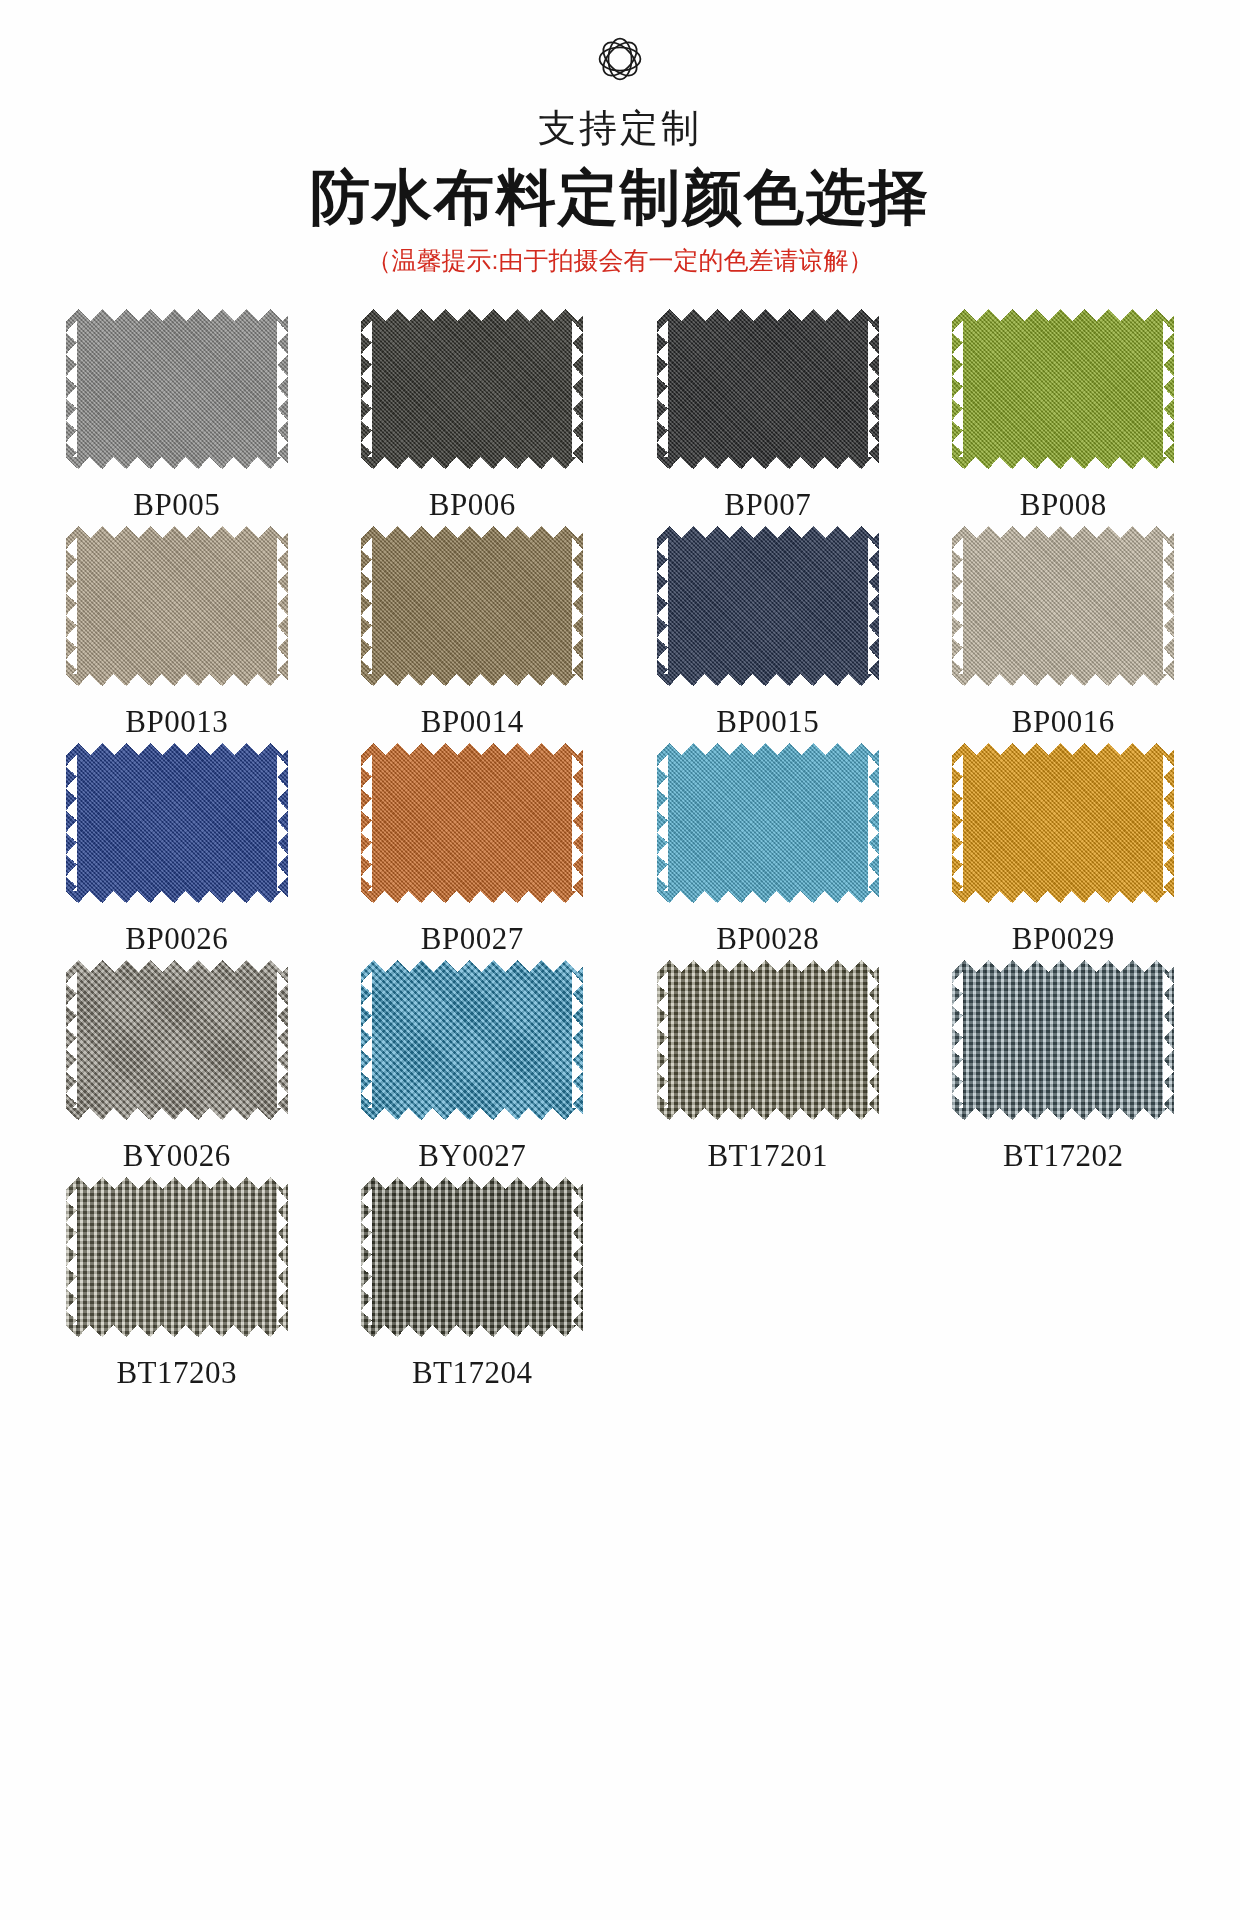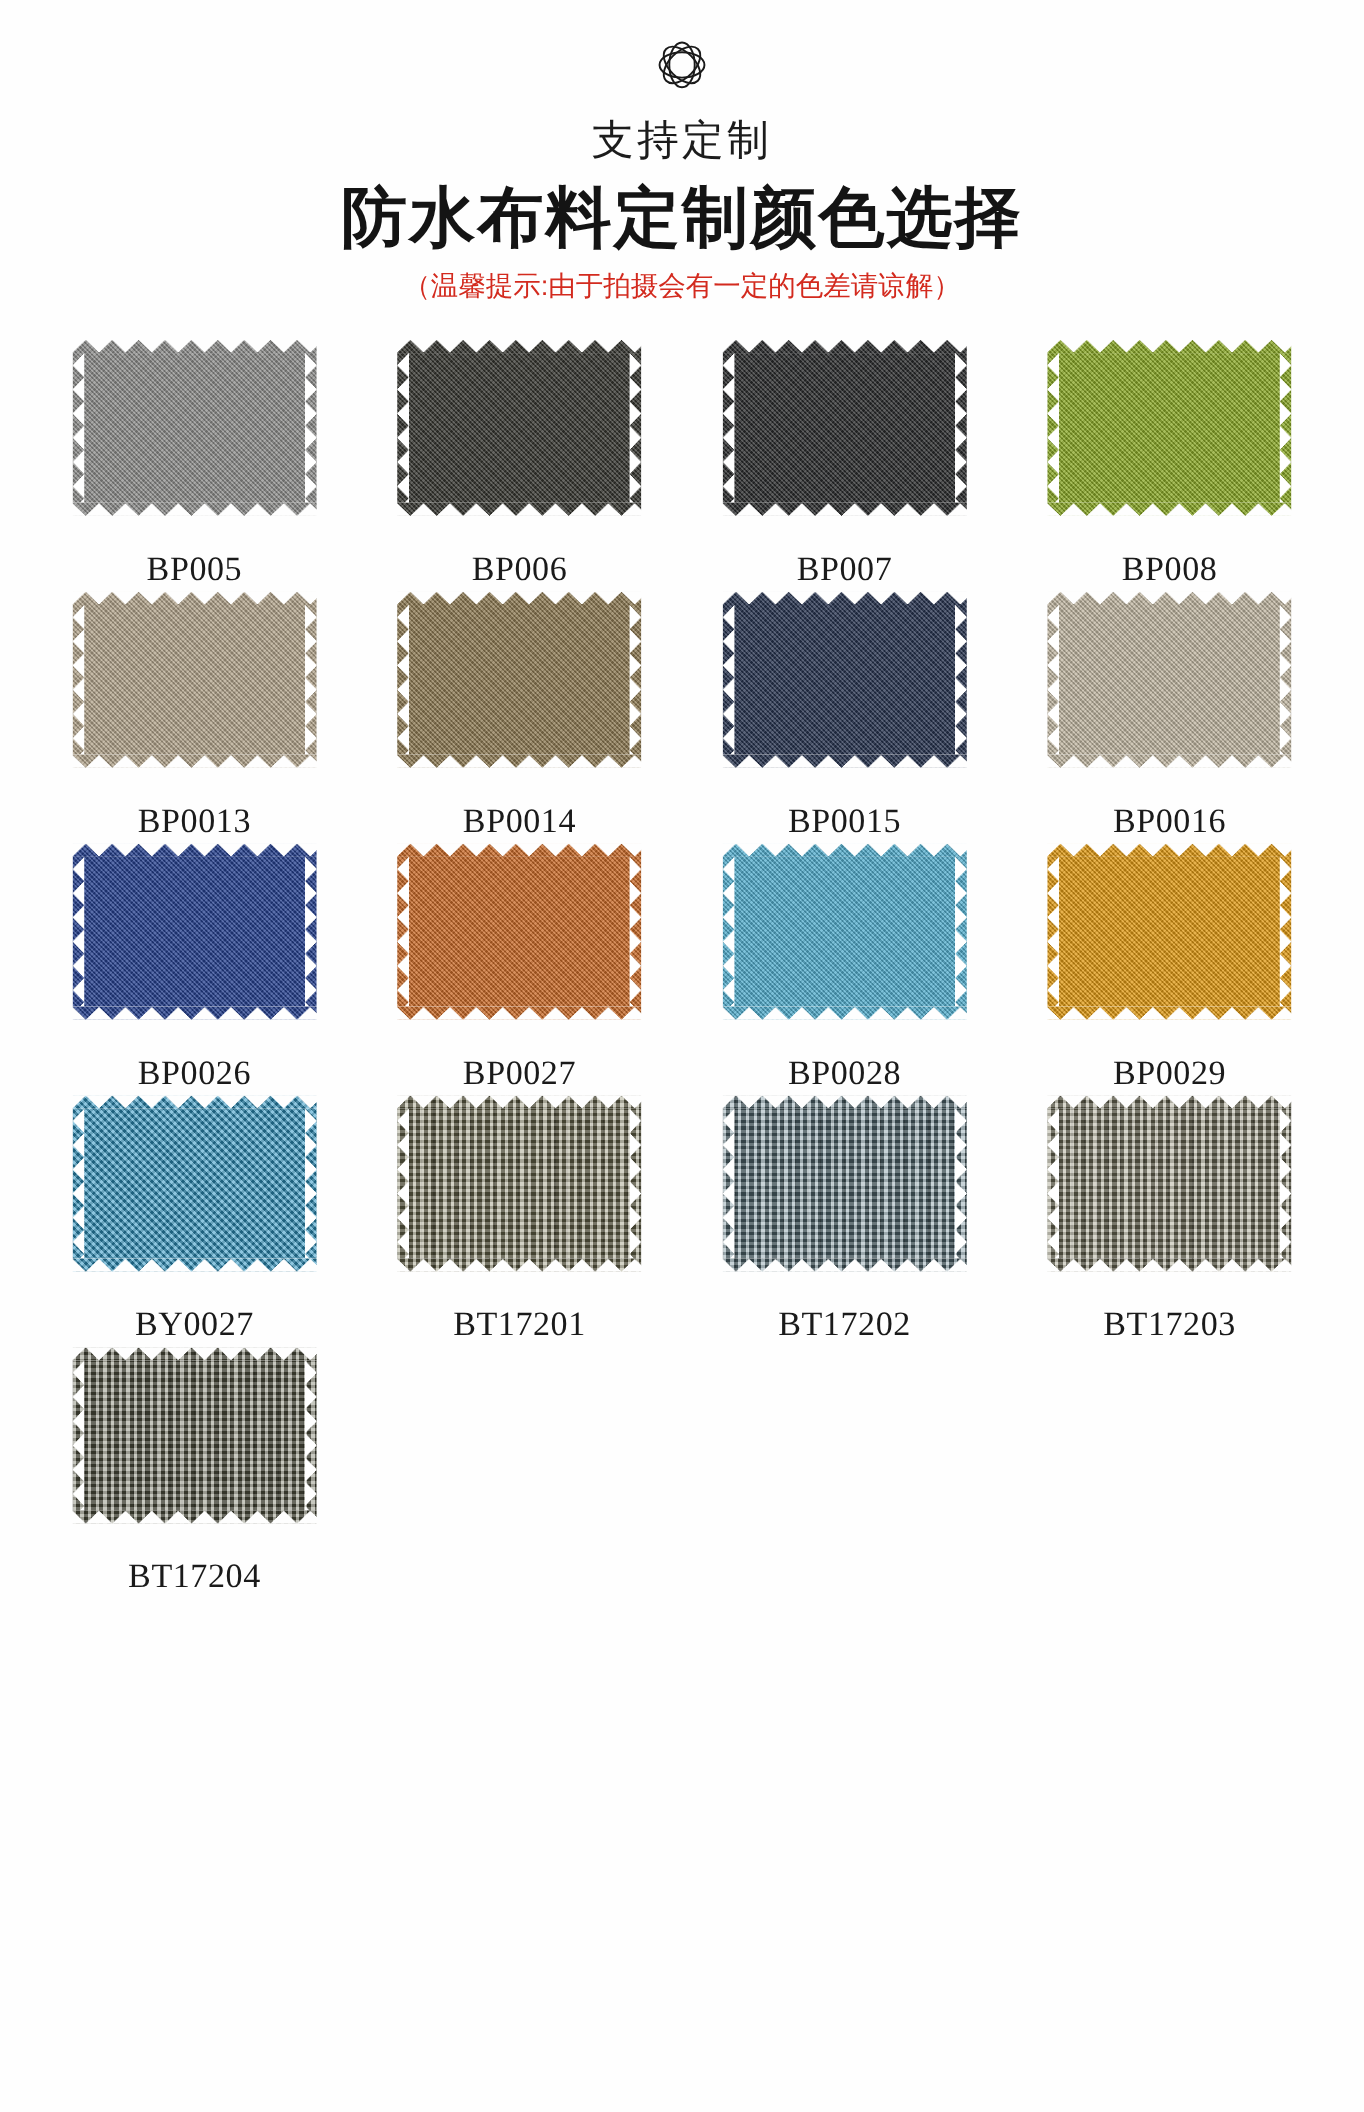--- a/index.html
+++ b/index.html
@@ -152,21 +152,21 @@
       repeating-linear-gradient(-45deg, rgba(255,255,255,0.22) 0 2.5px, rgba(0,0,0,0.18) 2.5px 5px);
   }
   .tex-tweed {
     background-image:
       repeating-linear-gradient(90deg, rgba(255,255,255,0.42) 0 3px, rgba(0,0,0,0.34) 3px 7px),
       repeating-linear-gradient(0deg, rgba(255,255,255,0.34) 0 3px, rgba(0,0,0,0.28) 3px 6px),
       repeating-linear-gradient(90deg, rgba(0,0,0,0.18) 0 1px, transparent 1px 11px);
   }
 
   .label {
-    margin-top: 32px;
+    margin-top: 20px;
     font-family: "Liberation Serif", "DejaVu Serif", serif;
     font-size: 31px;
     color: #1a1a1a;
     letter-spacing: 0.5px;
     line-height: 1;
     white-space: nowrap;
   }
 </style>
 </head>
 <body>
@@ -259,20 +259,26 @@
         <div class="label">BP0028</div>
       </div>
       <div class="cell">
         <div class="swatch-box">
           <div class="swatch tex-twill" style="background-color: rgb(224, 154, 20);"></div>
         </div>
         <div class="label">BP0029</div>
       </div>
       <div class="cell">
         <div class="swatch-box">
+          <div class="swatch tex-basket" style="background-color: rgb(138, 133, 121);"></div>
+        </div>
+        <div class="label">BY0026</div>
+      </div>
+      <div class="cell">
+        <div class="swatch-box">
           <div class="swatch tex-basket" style="background-color: rgb(47, 151, 196);"></div>
         </div>
         <div class="label">BY0027</div>
       </div>
       <div class="cell">
         <div class="swatch-box">
           <div class="swatch tex-tweed" style="background-color: rgb(141, 138, 104);"></div>
         </div>
         <div class="label">BT17201</div>
       </div>

